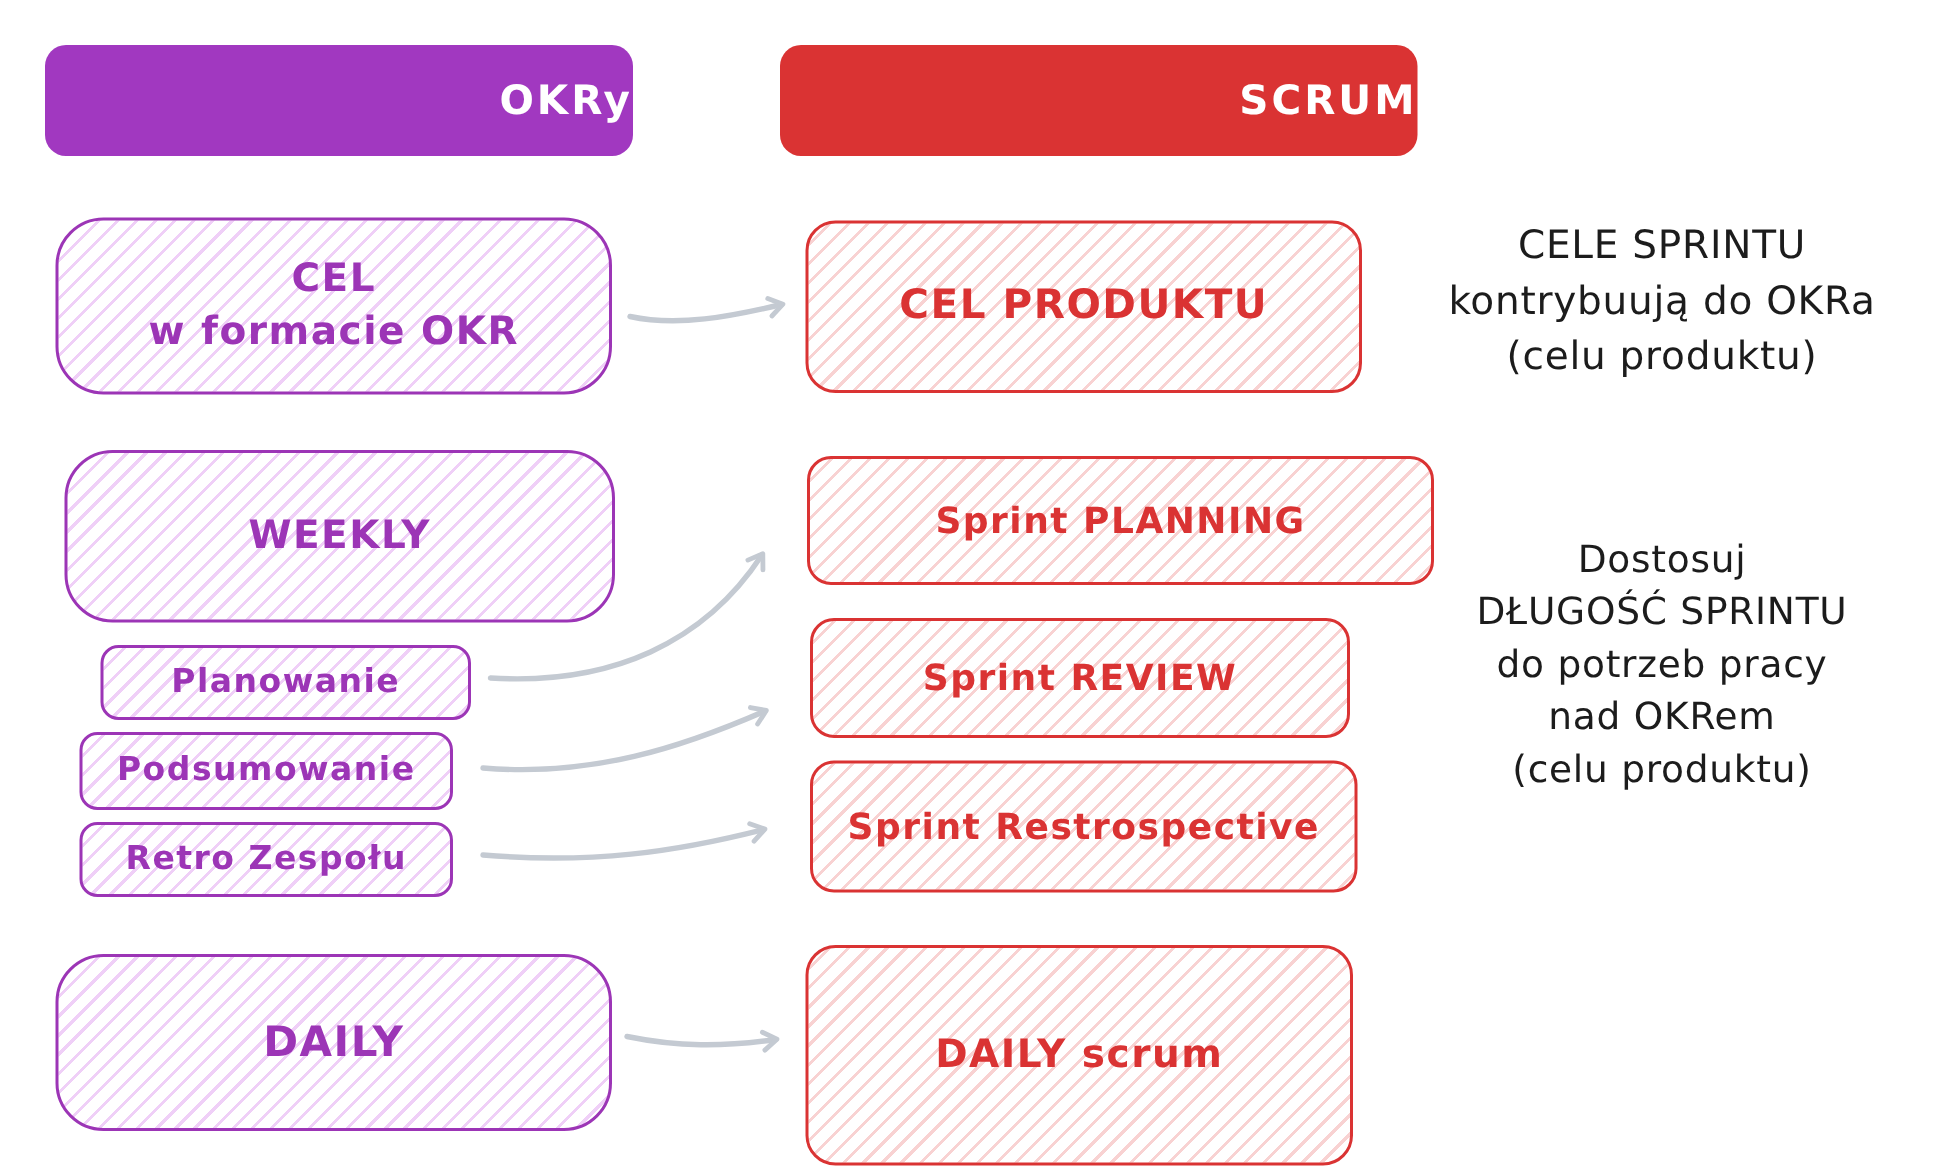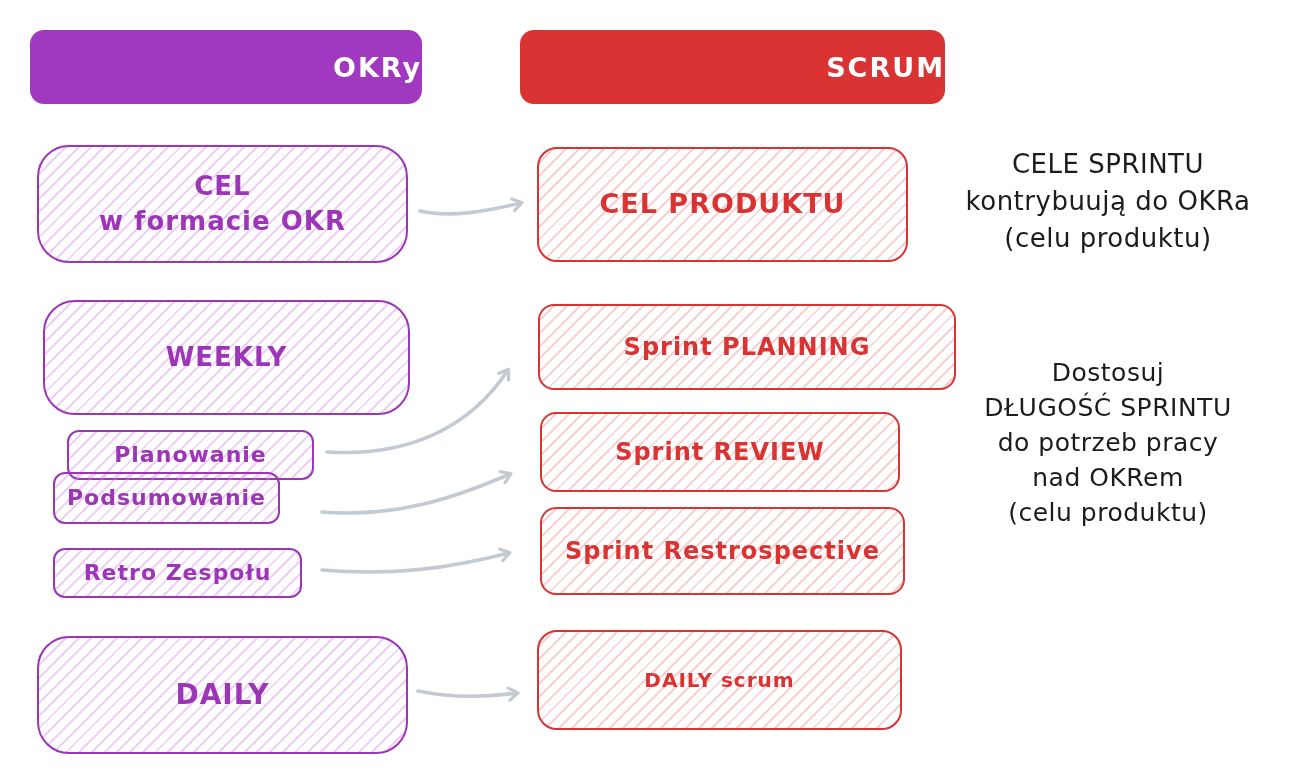--- a/index.html
+++ b/index.html
@@ -56,30 +56,30 @@
     border-radius: 20px;
     background:
       repeating-linear-gradient(135deg,
         rgba(233,106,106,0.30) 0px, rgba(233,106,106,0.30) 2px,
         rgba(0,0,0,0) 2px, rgba(0,0,0,0) 9px);
   }
   .box-cel        { left: 37px;  top: 145px; width: 371px; height: 118px; font-size: 26px; }
   .box-weekly     { left: 43px;  top: 300px; width: 367px; height: 115px; font-size: 26px; }
   .box-small      { border-radius: 12px; border-width: 2.2px; font-size: 22px; }
   .box-planowanie   { left: 55px; top: 430px; width: 247px; height: 50px; margin-left: 12px; }
-  .box-podsumowanie { left: 53px; top: 472px; width: 227px; height: 52px; text-align: right; }
+  .box-podsumowanie { left: 53px; top: 488px; width: 249px; height: 52px; text-align: right; }
   .box-retro        { left: 53px; top: 548px; width: 249px; height: 50px; }
   .box-daily      { left: 37px;  top: 636px; width: 371px; height: 118px; font-size: 28px; }
 
   .box-celproduktu { left: 537px; top: 147px; width: 371px; height: 115px; font-size: 27px; }
   .box-sprint      { border-radius: 16px; font-size: 24px; }
   .box-splanning   { left: 538px; top: 304px; width: 418px; height: 86px; }
   .box-sreview     { left: 540px; top: 412px; width: 360px; height: 80px; }
   .box-sretro      { left: 540px; top: 507px; width: 365px; height: 88px; }
-  .box-dailyscrum  { left: 537px; top: 630px; width: 365px; height: 100px; font-size: 20px; }
+  .box-dailyscrum  { left: 537px; top: 630px; width: 365px; height: 147px; font-size: 26px; }
 
   .note {
     position: absolute;
     width: 344px;
     color: #1c1c1c;
     font-weight: normal;
     text-align: center;
     letter-spacing: 0.5px;
   }
   .note-1 { left: 936px; top: 146px; font-size: 26px; line-height: 37px; }

